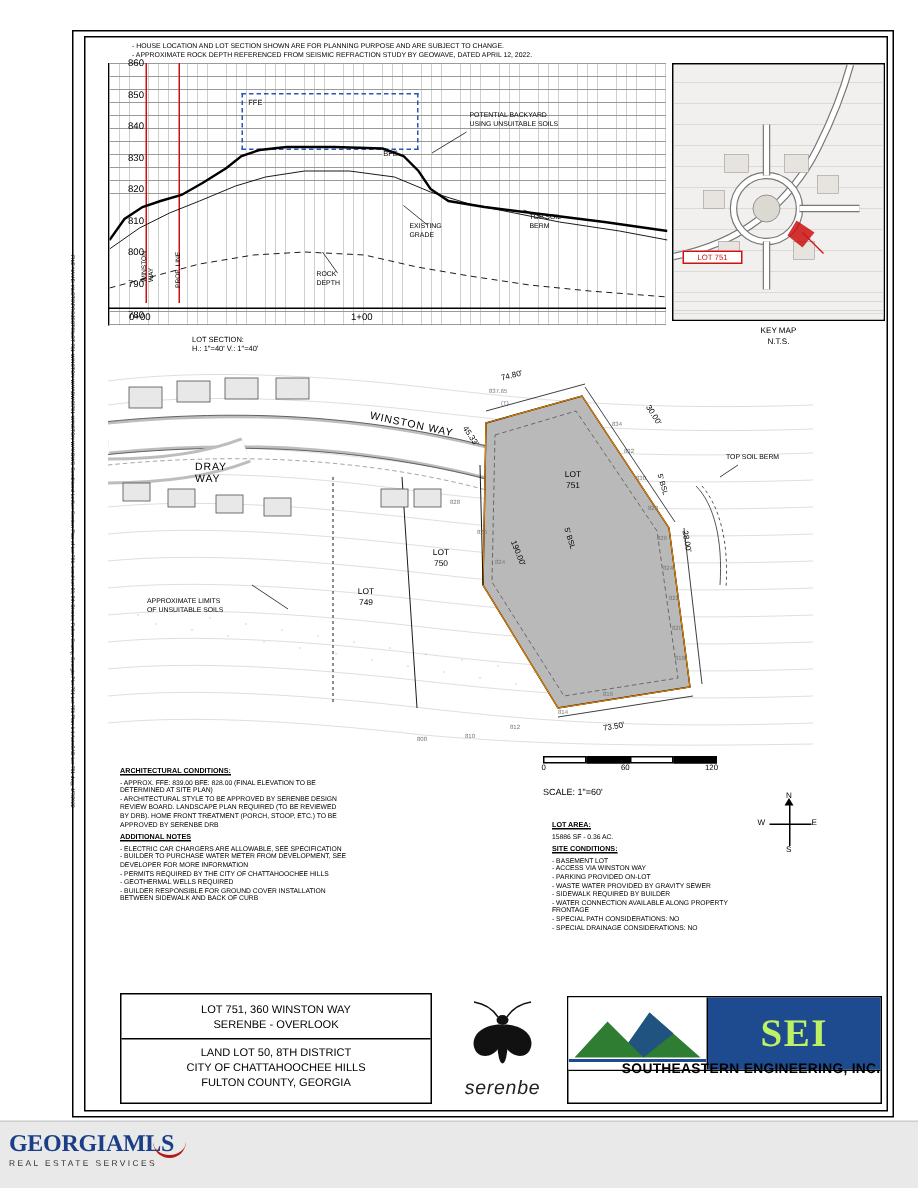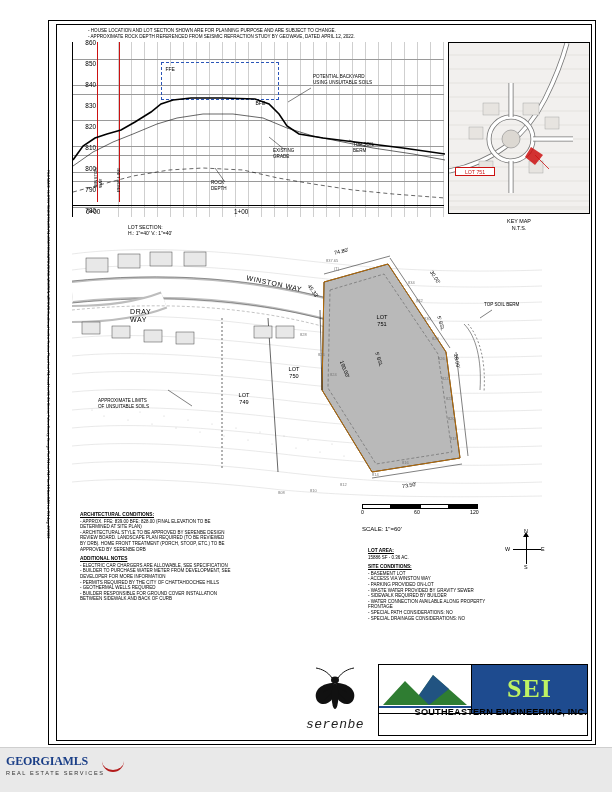--- a/index.html
+++ b/index.html
@@ -296,21 +296,21 @@
   }
   .logo-serenbe .bug {
     position: absolute;
     left: 50%; top: 2px;
     transform: translateX(-50%);
   }
   .logo-serenbe .word {
     position: absolute;
     left: 0; bottom: 2px;
     width: 100%;
-    font-family: Liberation Mono, monospace;
+    font-family: Liberation Sans, sans-serif;
     font-style: italic;
     font-size: 13px;
     color: #222;
     letter-spacing: 0.5px;
   }
   .sei-block {
     position: absolute;
     left: 378px; top: 664px;
     width: 210px; height: 72px;
     border: 0.8px solid #000;
@@ -366,21 +366,21 @@
     border-top: 1px solid #cfcfcf;
   }
   .gamls {
     position: absolute;
     left: 6px; top: 6px;
     width: 124px; height: 32px;
   }
   .gamls .g1 {
     font-family: "Liberation Serif", serif;
     font-weight: bold;
-    font-size: 12px;
+    font-size: 16px;
     color: #1b3f87;
     letter-spacing: -0.2px;
   }
   .gamls .g2 {
     font-family: "Liberation Sans", sans-serif;
     font-size: 5.6px;
     color: #333;
     letter-spacing: 1.6px;
     margin-top: 1px;
   }
@@ -707,20 +707,31 @@
     <span class="nl">- ACCESS VIA WINSTON WAY</span>
     <span class="nl">- PARKING PROVIDED ON-LOT</span>
     <span class="nl">- WASTE WATER PROVIDED BY GRAVITY SEWER</span>
     <span class="nl">- SIDEWALK REQUIRED BY BUILDER</span>
     <span class="nl">- WATER CONNECTION AVAILABLE ALONG PROPERTY</span>
     <span class="nl">  FRONTAGE</span>
     <span class="nl">- SPECIAL PATH CONSIDERATIONS: NO</span>
     <span class="nl">- SPECIAL DRAINAGE CONSIDERATIONS: NO</span>
   </div>
 
+  <div class="titleblock">
+    <div class="tb-top">
+      <span class="nl">LOT 751, 360 WINSTON WAY</span>
+      <span class="nl">SERENBE - OVERLOOK</span>
+    </div>
+    <div class="tb-bottom">
+      <span class="nl">LAND LOT 50, 8TH DISTRICT</span>
+      <span class="nl">CITY OF CHATTAHOOCHEE HILLS</span>
+      <span class="nl">FULTON COUNTY, GEORGIA</span>
+    </div>
+  </div>
 
   <div class="logo-serenbe">
     <div class="bug">
       <svg width="58" height="48" viewBox="0 0 58 48">
 
         <path d="M26,12 C22,6 16,3 10,2" fill="none" stroke="#111" stroke-width="1"></path>
         <path d="M32,12 C36,6 42,3 48,2" fill="none" stroke="#111" stroke-width="1"></path>
 
         <ellipse cx="29" cy="14" rx="4" ry="3.4" fill="#111"></ellipse>
 

